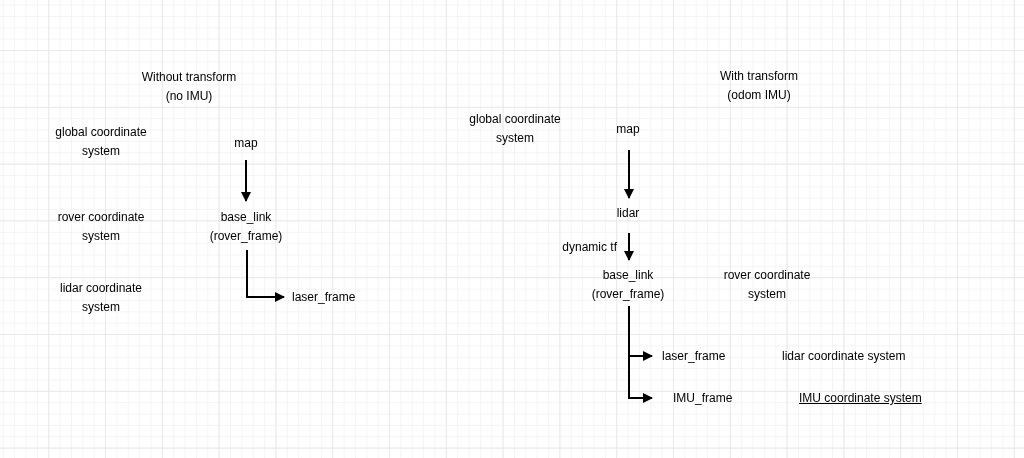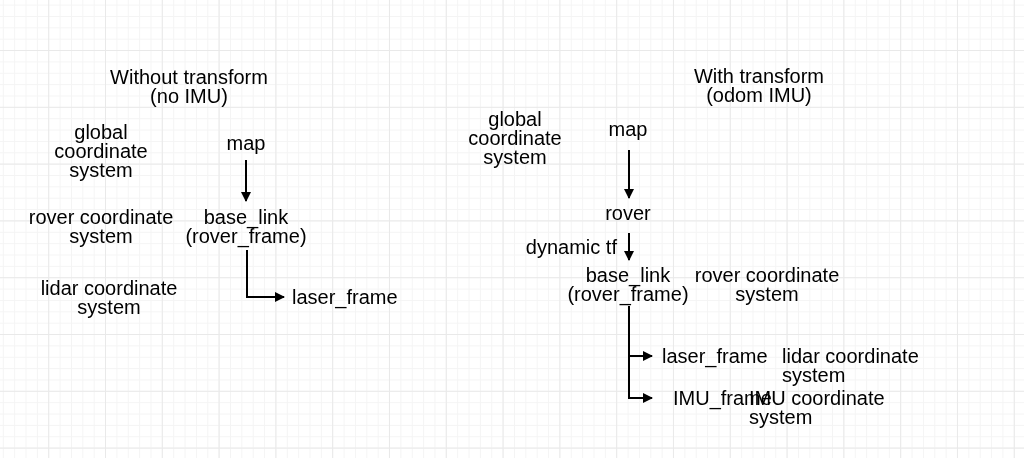--- a/index.html
+++ b/index.html
@@ -24,21 +24,21 @@
       linear-gradient(to bottom, var(--grid-major) 1px, transparent 1px),
       linear-gradient(to right, var(--grid-minor) 1px, transparent 1px),
       linear-gradient(to bottom, var(--grid-minor) 1px, transparent 1px);
     background-size:
       56.8px 56.8px, 56.8px 56.8px, 11.36px 11.36px, 11.36px 11.36px;
     background-position:
       48.2px 0, 0 50px, 2.84px 0, 0 4.64px;
   }
   .lbl {
     position: absolute;
-    font-size: 20px;
+    font-size: 12px;
     line-height: 19px;
     color: var(--text);
     text-align: center;
     white-space: pre-line;
   }
   .lbl.left-align  { text-align: left; }
   .lbl.right-align { text-align: right; }
   svg.edges {
     position: absolute; left: 0; top: 0;
     width: 1024px; height: 458px;
@@ -72,36 +72,36 @@
   <div>
     <div class="lbl" style="left:99px;  top:68px;  width:180px;">Without transform
 (no IMU)</div>
     <div class="lbl" style="left:26px;  top:123px; width:150px;">global coordinate
 system</div>
     <div class="lbl" style="left:206px; top:134px; width:80px;">map</div>
     <div class="lbl" style="left:171px; top:208px; width:150px;">base_link
 (rover_frame)</div>
     <div class="lbl" style="left:26px;  top:208px; width:150px;">rover coordinate
 system</div>
-    <div class="lbl" style="left:34px;  top:279px; width:150px;">lidar coordinate
+    <div class="lbl" style="left:26px;  top:279px; width:150px;">lidar coordinate
 system</div>
     <div class="lbl left-align" style="left:292px; top:288px; width:110px;">laser_frame</div>
   </div>
 
   <div>
     <div class="lbl" style="left:669px; top:67px;  width:180px;">With transform
 (odom IMU)</div>
     <div class="lbl" style="left:440px; top:110px; width:150px;">global coordinate
 system</div>
     <div class="lbl" style="left:588px; top:120px; width:80px;">map</div>
-    <div class="lbl" style="left:588px; top:204px; width:80px;">rover</div>
+    <div class="lbl" style="left:588px; top:204px; width:80px;">lidar</div>
     <div class="lbl right-align" style="left:517px; top:238px; width:100px;">dynamic tf</div>
     <div class="lbl" style="left:553px; top:266px; width:150px;">base_link
 (rover_frame)</div>
     <div class="lbl" style="left:692px; top:266px; width:150px;">rover coordinate
 system</div>
     <div class="lbl left-align" style="left:662px; top:347px; width:120px;">laser_frame</div>
     <div class="lbl left-align" style="left:782px; top:347px; width:200px;">lidar coordinate system</div>
     <div class="lbl left-align" style="left:673px; top:389px; width:120px;">IMU_frame</div>
-    <div class="lbl left-align" style="left:749px; top:389px; width:200px;">IMU coordinate system</div>
+    <div class="lbl left-align" style="left:799px; top:389px; width:200px;text-decoration:underline;">IMU coordinate system</div>
   </div>
 
 </div>
 
 </body></html>

